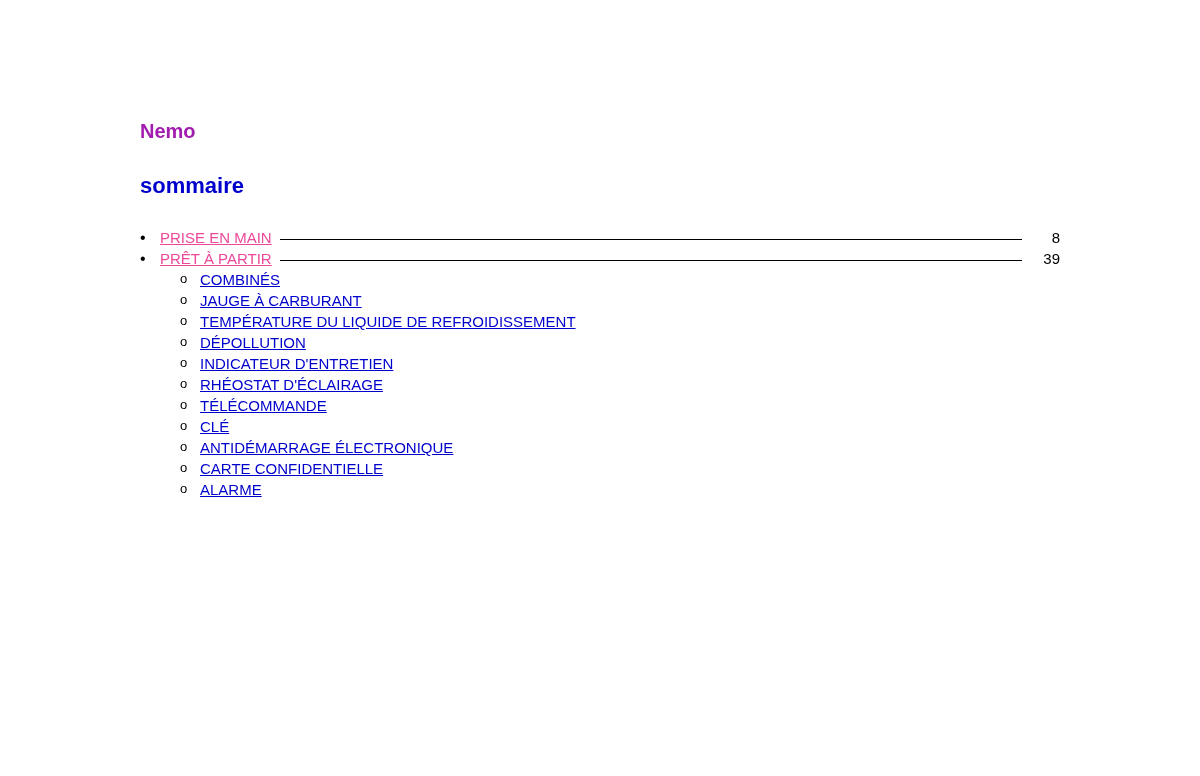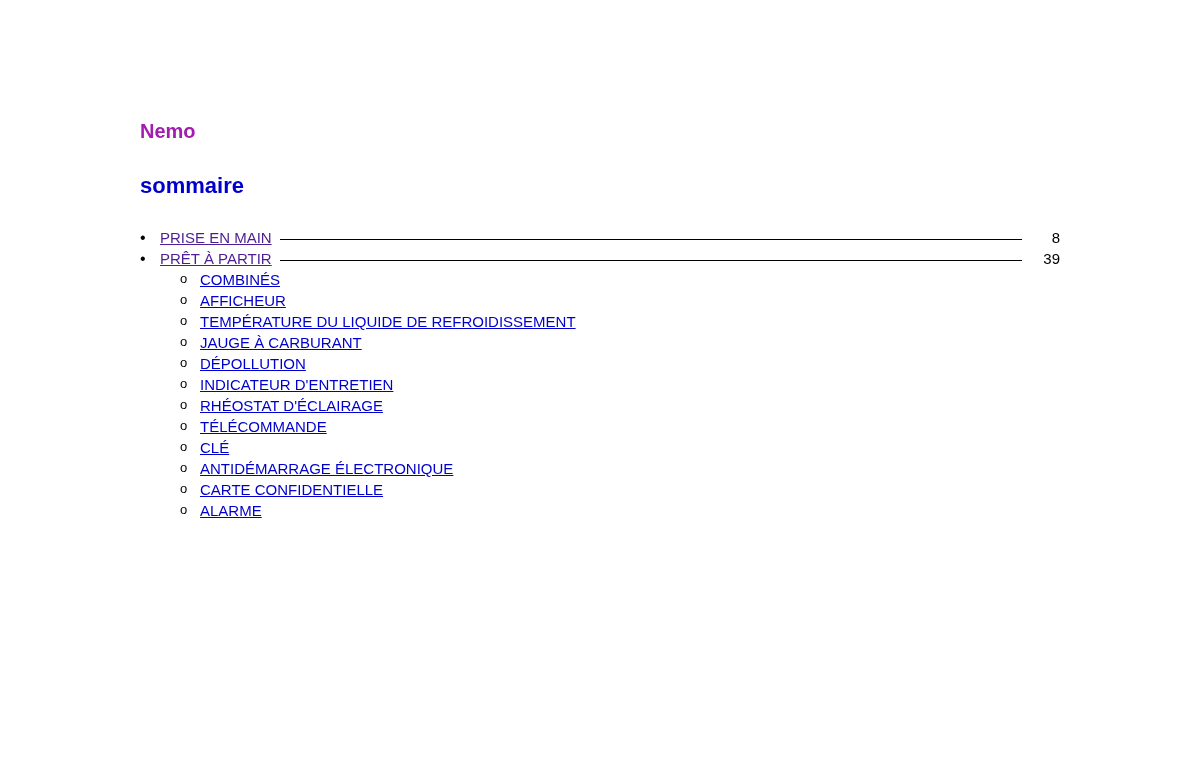--- a/index.html
+++ b/index.html
@@ -53,21 +53,21 @@
 
     .toc-list > li::before {
       content: "•";
       position: absolute;
       left: 0;
       color: #000000;
       font-size: 16px;
     }
 
     .toc-link {
-      color: #4c1d95;
+      color: #ec4899;
       text-decoration: underline;
       font-size: 15px;
       cursor: pointer;
       text-transform: uppercase;
     }
 
     .toc-line {
       flex: 1;
       border-bottom: 1px solid #000000;
       margin: 0 8px;
@@ -137,27 +137,24 @@
       <span class="toc-page">39</span>
     </li>
 
   </ul>
 
   <ul class="sub-list">
     <li>
       <a class="sub-link">COMBINÉS</a>
     </li>
     <li>
-      <a class="sub-link">AFFICHEUR</a>
+      <a class="sub-link">JAUGE À CARBURANT</a>
     </li>
     <li>
       <a class="sub-link">TEMPÉRATURE DU LIQUIDE DE REFROIDISSEMENT</a>
-    </li>
-    <li>
-      <a class="sub-link">JAUGE À CARBURANT</a>
     </li>
     <li>
       <a class="sub-link">DÉPOLLUTION</a>
     </li>
     <li>
       <a class="sub-link">INDICATEUR D'ENTRETIEN</a>
     </li>
     <li>
       <a class="sub-link">RHÉOSTAT D'ÉCLAIRAGE</a>
     </li>

